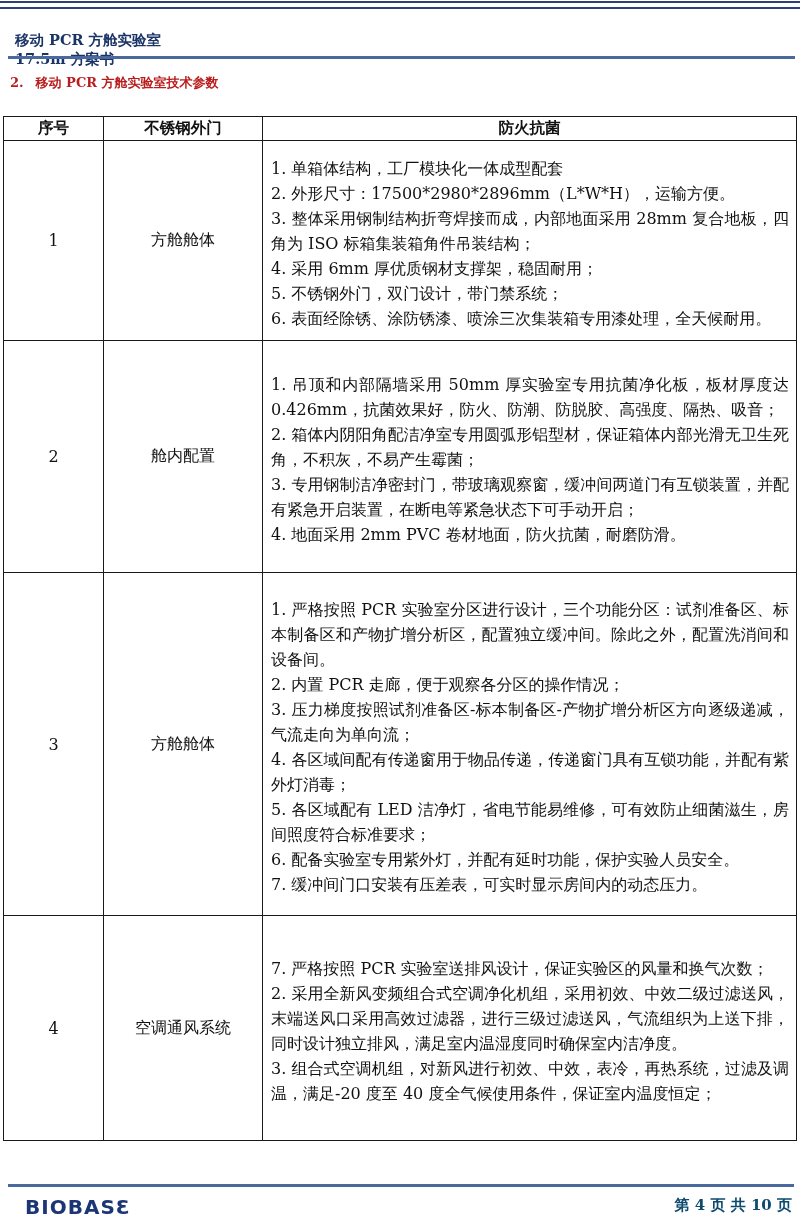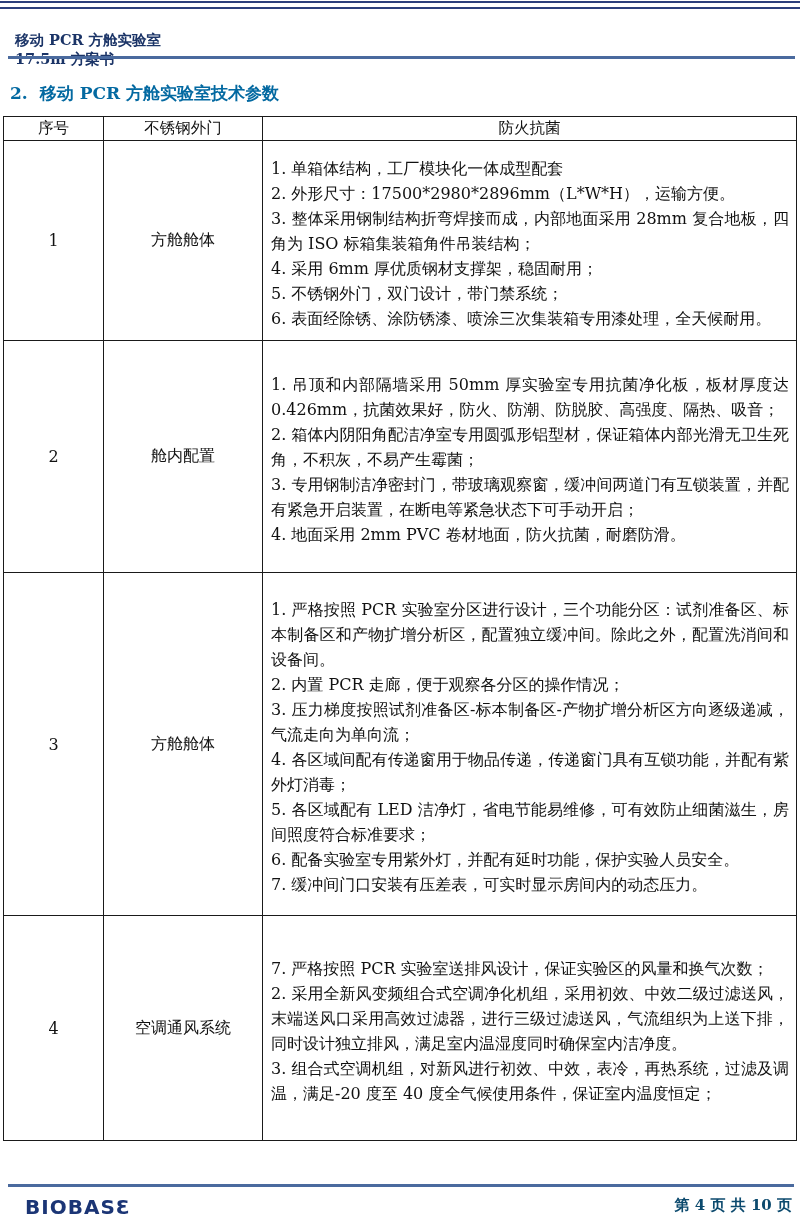--- a/index.html
+++ b/index.html
@@ -13,30 +13,30 @@
   .topline.l1{top:1px;height:2px;}
   .topline.l2{top:7px;height:2px;}
   
   .pg-header{
     position:absolute;top:31px;left:15px;right:10px;
     display:flex;justify-content:space-between;align-items:baseline;
     font-size:14.5px;font-weight:bold;color:#1b3467;flex-direction:column;
   }
   .header-rule{position:absolute;top:56px;left:8px;width:787px;height:3px;background:#4a6a9e;}
   
-  .sec-title{position:absolute;top:82px;left:10px;font-size:17px;font-weight:bold;color:#0369a1;}
+  .sec-title{position:absolute;top:74px;left:10px;font-size:13px;font-weight:bold;color:#b91c1c;}
   .sec-title .num{margin-right:12px;}
   
   .spec-table{
     position:absolute;top:116px;left:3px;width:794px;
     border-collapse:collapse;table-layout:fixed;
     font-size:16px;color:#111;
   }
   .spec-table th,.spec-table td{border:1px solid #1a1a1a;vertical-align:middle;}
-  .spec-table th{font-weight:normal;font-size:15.5px;height:23px;text-align:center;padding:0;}
+  .spec-table th{font-weight:bold;font-size:15.5px;height:23px;text-align:center;padding:0;}
   .col-no{width:100px;}
   .col-name{width:159px;}
   .cell-no,.cell-name{text-align:center;font-size:16px;padding:0;}
   .cell-params{
     padding:8px 7px 2px 8px;line-height:25px;font-size:16px;
     text-align:justify;text-align-last:left;white-space:pre-line;
     vertical-align:top;
   }
   
   .footer-rule{position:absolute;top:1184px;left:8px;width:786px;height:3px;background:#4a6a9e;}

